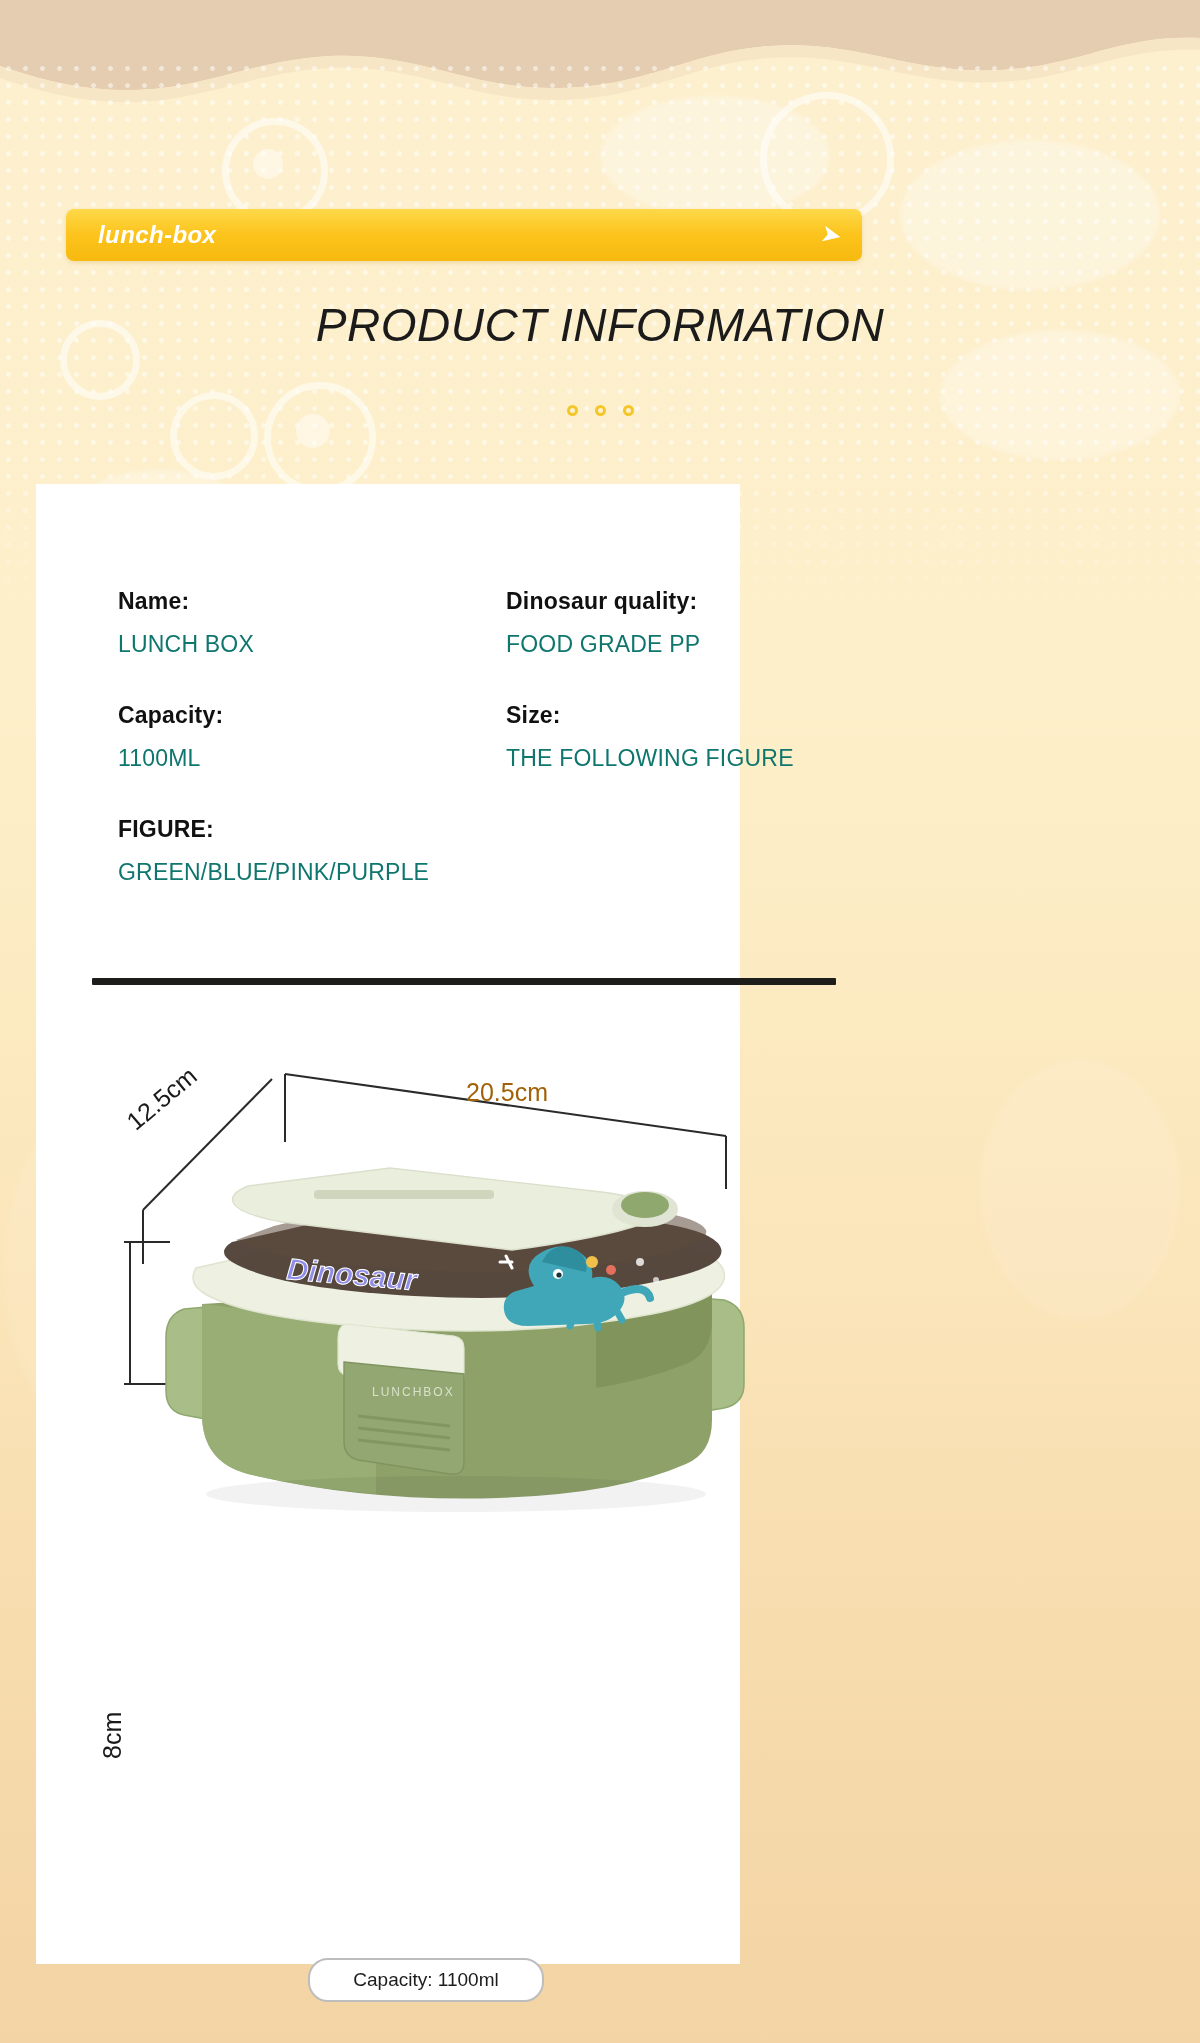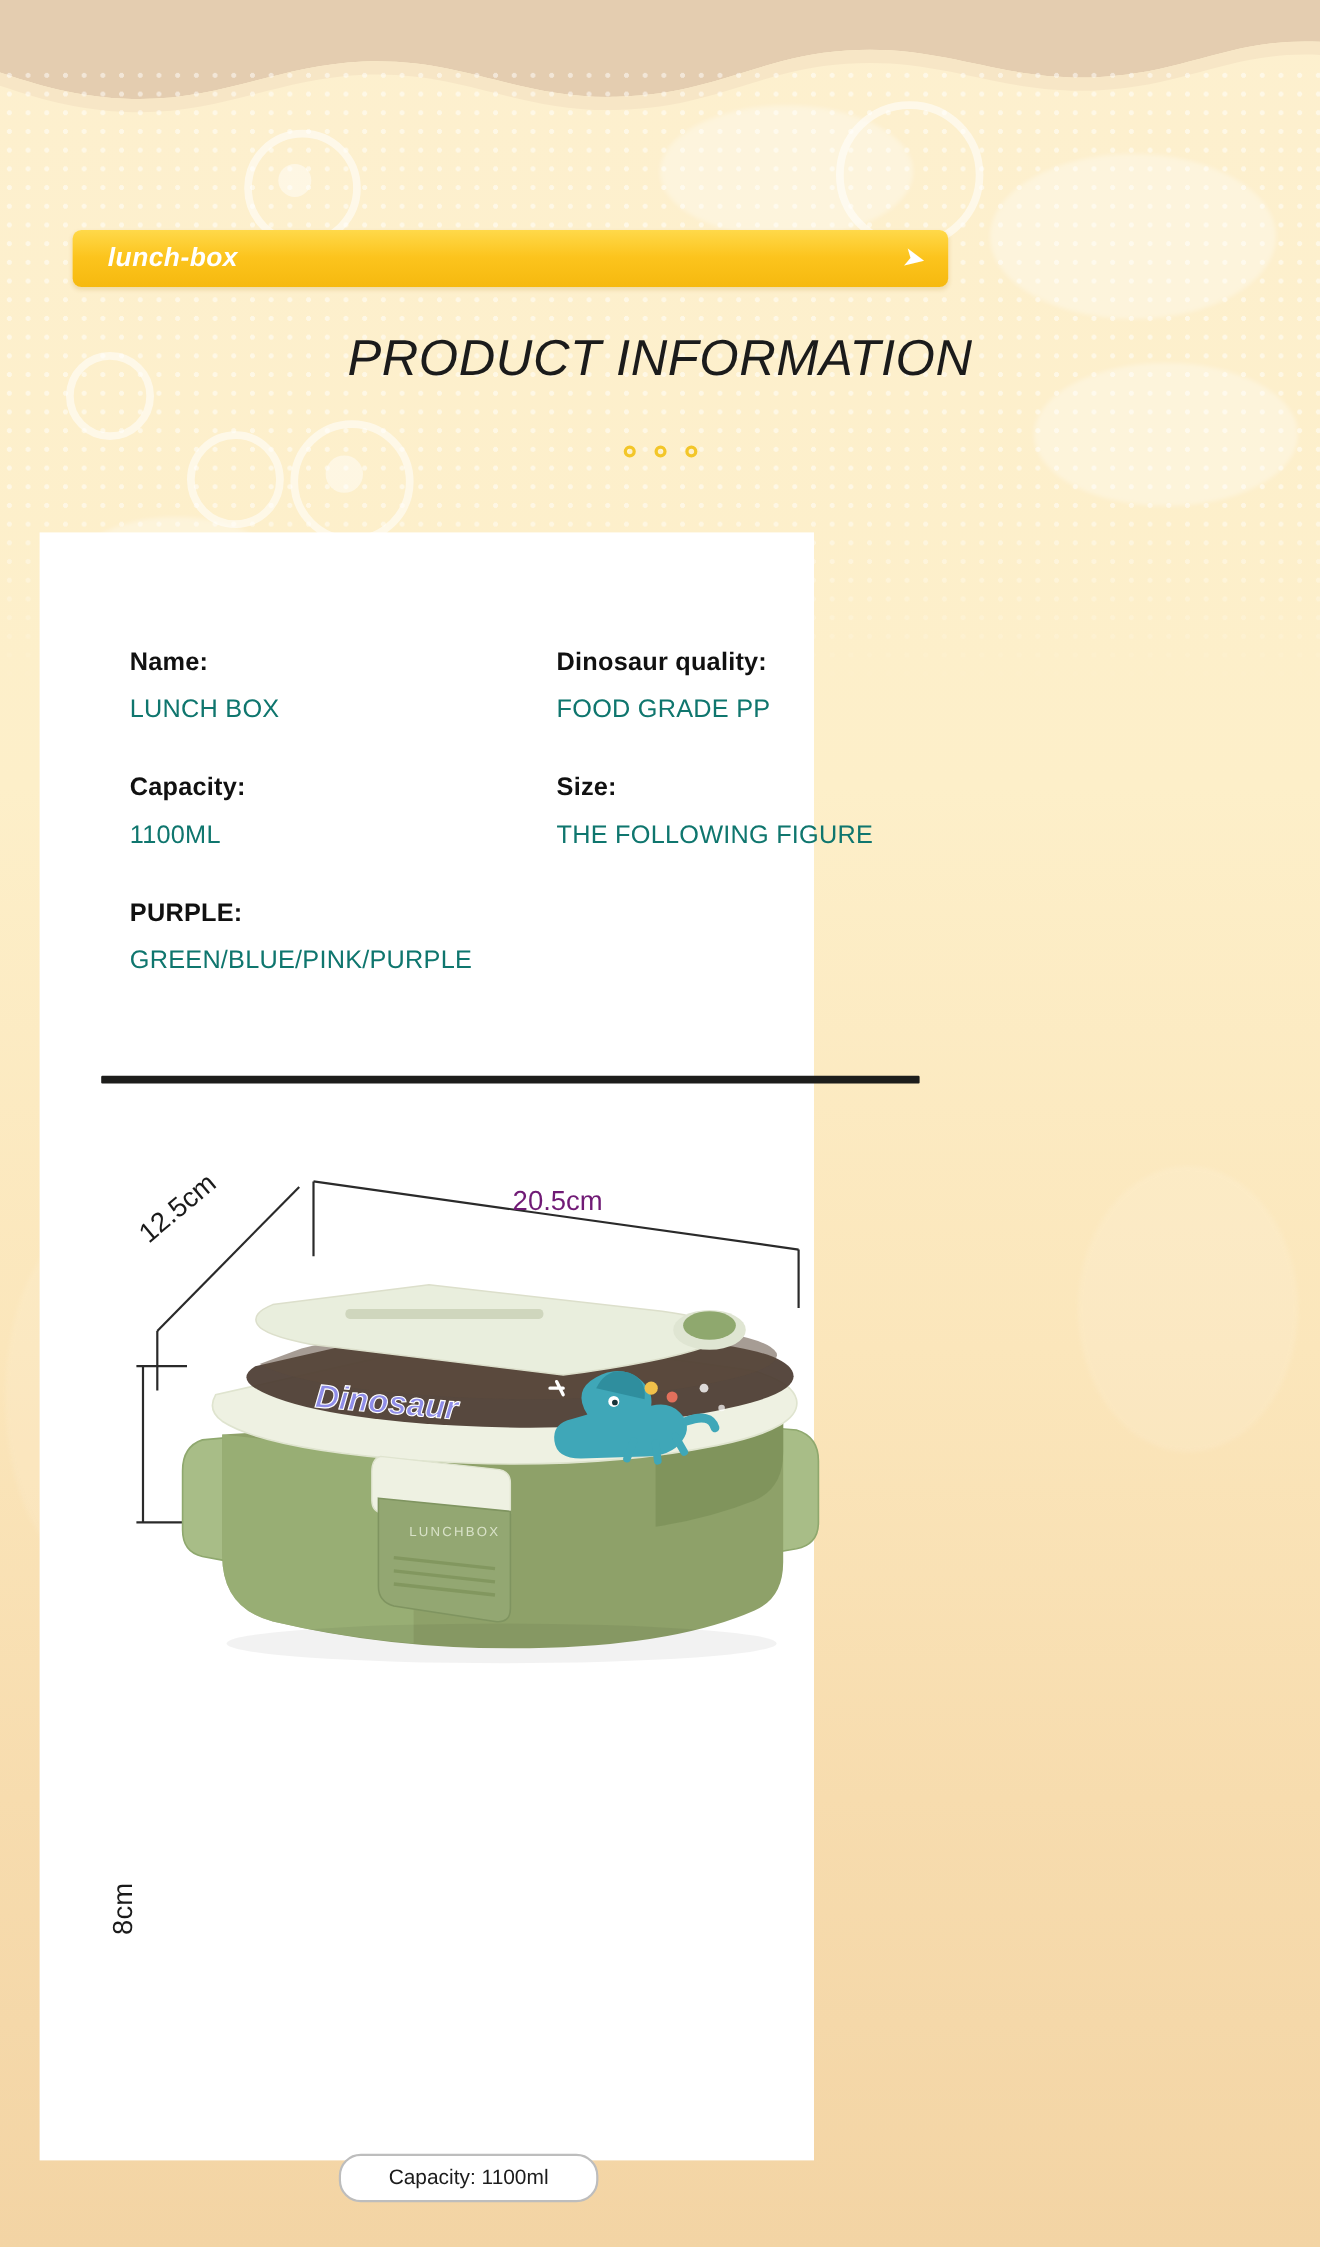--- a/index.html
+++ b/index.html
@@ -173,21 +173,21 @@
     top: 540px;
     width: 856px;
     height: 830px;
   }
 
   .dim-top-label {
     position: absolute;
     left: 430px;
     top: 54px;
     font-size: 25px;
-    color: #701a75;
+    color: #a16207;
   }
   .dim-left-label {
     position: absolute;
     left: 85px;
     top: 90px;
     font-size: 25px;
     color: #1a1a1a;
     transform: rotate(-40deg);
     transform-origin: left top;
   }
@@ -281,21 +281,21 @@
           <div class="spec-value">1100ML</div>
         </div>
         <div class="spec-col right">
           <div class="spec-label">Size:</div>
           <div class="spec-value">THE FOLLOWING FIGURE</div>
         </div>
       </div>
 
       <div class="spec-row">
         <div class="spec-col" style="width:700px;">
-          <div class="spec-label">PURPLE:</div>
+          <div class="spec-label">FIGURE:</div>
           <div class="spec-value">GREEN/BLUE/PINK/PURPLE</div>
         </div>
       </div>
 
     </div>
 
     <div class="divider"></div>
 
     <div class="figure-wrap">
 

